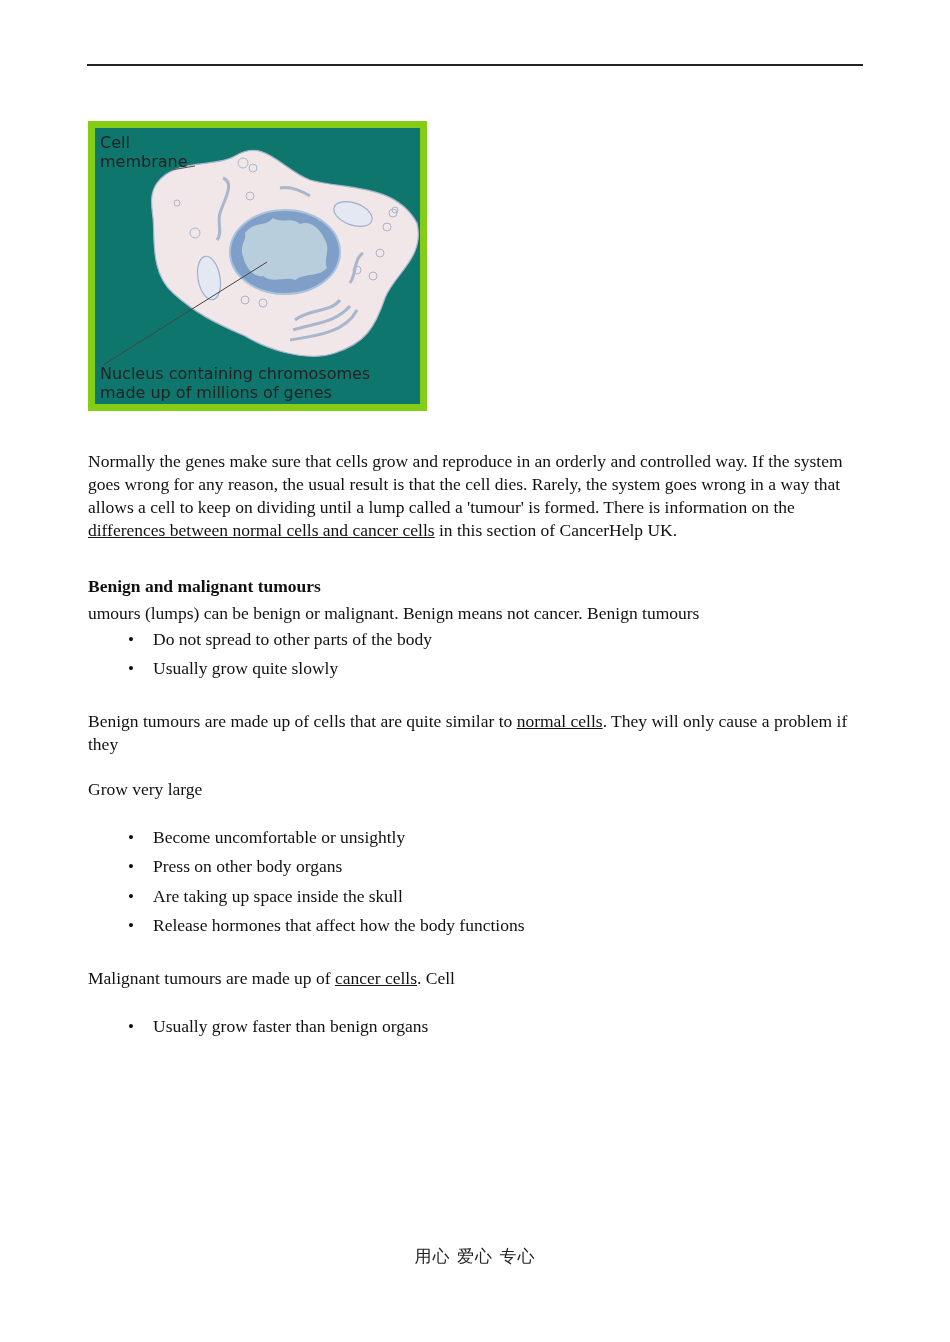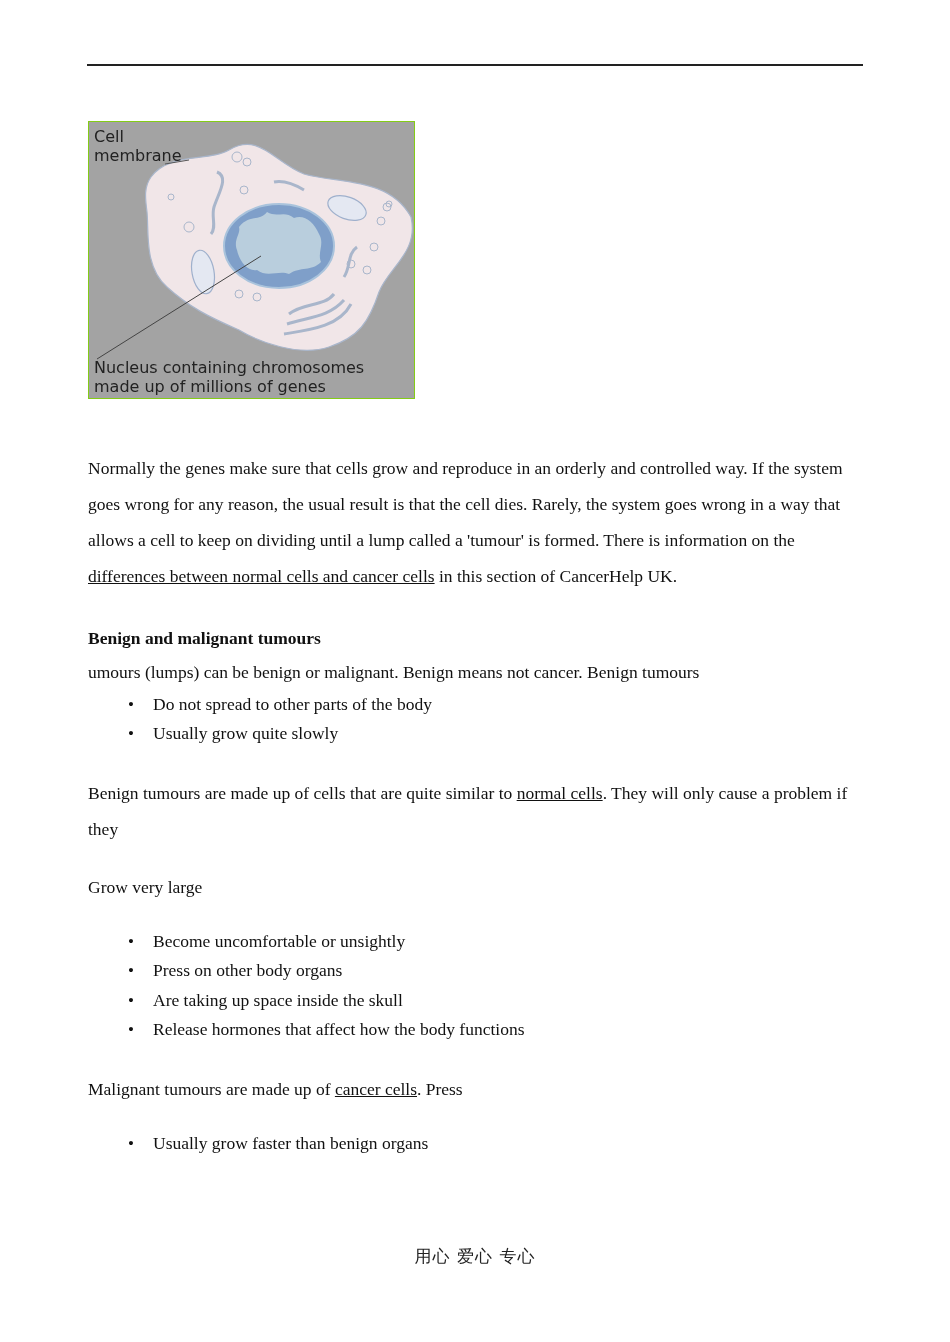--- a/index.html
+++ b/index.html
@@ -1,24 +1,24 @@
 <!DOCTYPE html>
 <html><head>
 <meta charset="utf-8">
 <style>
   html, body { margin: 0; padding: 0; background: #ffffff; }
   body { width: 950px; height: 1342px; position: relative; overflow: hidden;
          font-family: "Liberation Serif", serif; color: #111; font-size: 17.5px; }
   .header-rule { position: absolute; left: 87px; top: 64px; width: 776px; height: 0;
                  border-top: 2px solid #222; }
   .figure { position: absolute; left: 88px; top: 121px; width: 325px; height: 276px;
-            border: 1px solid #84cc16; background: #a3a3a3; }
+            border: 7px solid #84cc16; background: #0f766e; }
   .figure svg { display: block; }
   .content { position: absolute; left: 88px; top: 450px; width: 776px; }
-  p { margin: 0; line-height: 36px; }
+  p { margin: 0; line-height: 23px; }
   .para1 { margin-bottom: 30px; }
   .heading { font-weight: bold; line-height: 29.5px; }
   ul { margin: 0; padding: 0; list-style: none; }
   li { position: relative; padding-left: 65px; line-height: 29.5px; }
   li::before { content: "\2022"; position: absolute; left: 40px; top: 0; font-size: 17px; }
   a { color: #111; text-decoration: underline; }
   .gap-s { height: 26px; }
   .gap-m { height: 22px; }
   .footer { position: absolute; left: 0; width: 950px; top: 1245px; text-align: center;
             font-family: "DejaVu Sans", sans-serif; font-size: 17px; color: #222; letter-spacing: 1px; }
@@ -88,21 +88,21 @@
 
   <div class="gap-m"></div>
   <ul>
     <li>Become uncomfortable or unsightly</li>
     <li>Press on other body organs</li>
     <li>Are taking up space inside the skull</li>
     <li>Release hormones that affect how the body functions</li>
   </ul>
 
   <div class="gap-s"></div>
-  <p><span>Malignant tumours are made up of </span><a href="#">cancer cells</a><span>. Press</span></p>
+  <p><span>Malignant tumours are made up of </span><a href="#">cancer cells</a><span>. Cell</span></p>
 
   <div class="gap-m"></div>
   <ul>
     <li>Usually grow faster than benign organs</li>
   </ul>
 </div>
 
 <div class="footer">用心  爱心  专心</div>
 
 </body></html>

